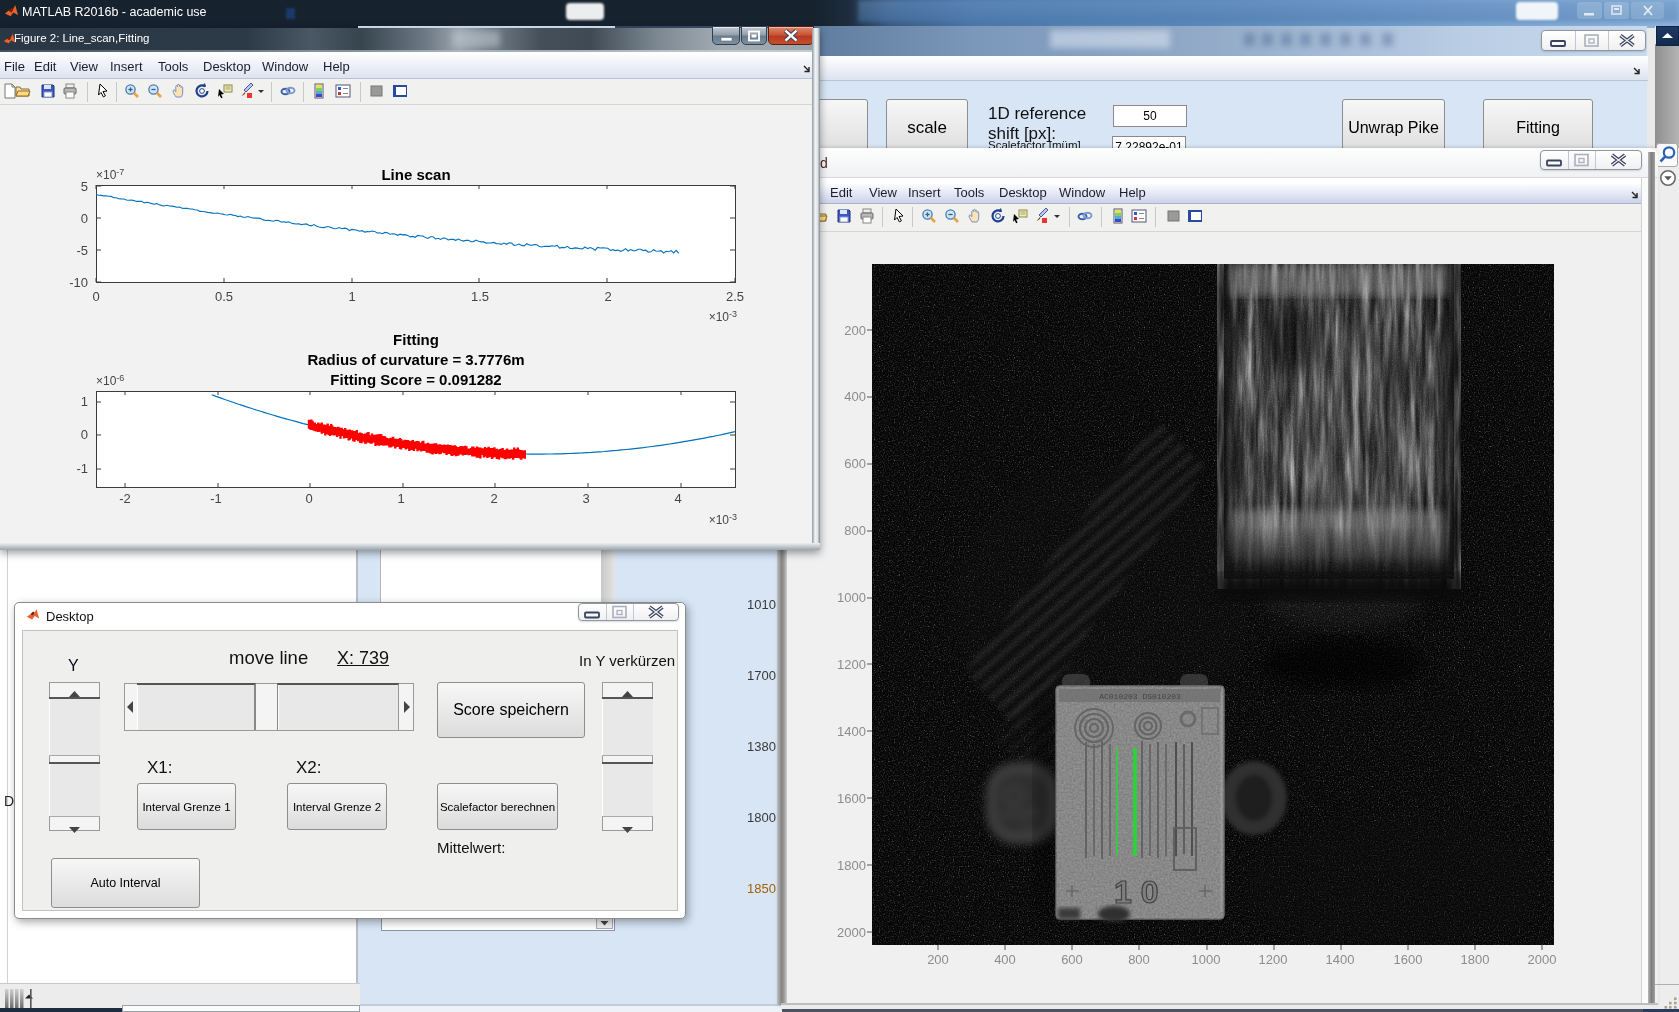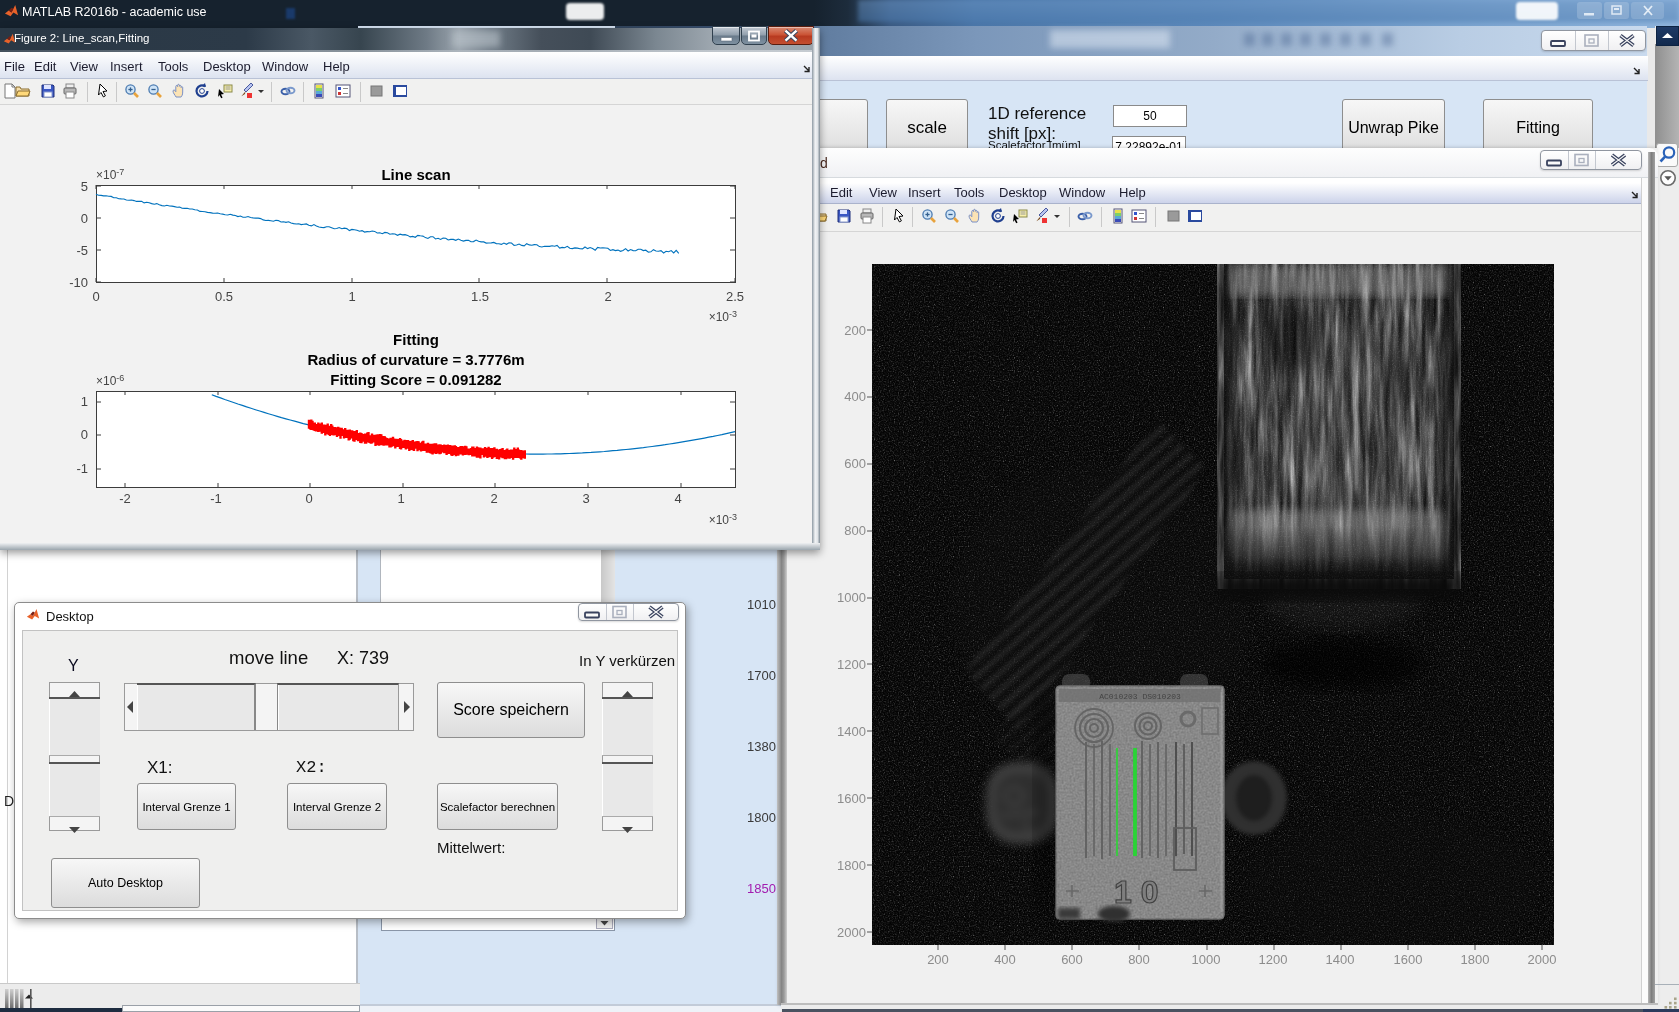--- a/index.html
+++ b/index.html
@@ -84,21 +84,21 @@
 <div style="position:absolute;left:988px;top:104px;width:130px;height:14px;font-size:17px;color:#111;">1D reference shift [px]:</div>
 <div style="position:absolute;left:1113px;top:105px;width:74px;height:22px;background:#fff;border:1px solid #8a8a8a;font-size:12px;display:flex;align-items:center;justify-content:center;">50</div>
 <div style="position:absolute;left:988px;top:139px;width:120px;height:14px;font-size:11.5px;color:#111;">Scalefactor [müm]</div>
 <div style="position:absolute;left:1112px;top:136px;width:74px;height:22px;background:#fff;border:1px solid #8a8a8a;font-size:12px;display:flex;align-items:center;justify-content:center;">7.22892e-01</div>
 <div style="position:absolute;left:1342px;top:99px;width:103px;height:58px;background:linear-gradient(#f7f7f7,#dcdcdc);border:1px solid #8e8e8e;border-radius:3px;color:#000;display:flex;align-items:center;justify-content:center;font-size:16px;">Unwrap Pike</div>
 <div style="position:absolute;left:1483px;top:99px;width:110px;height:58px;background:linear-gradient(#f7f7f7,#dcdcdc);border:1px solid #8e8e8e;border-radius:3px;color:#000;display:flex;align-items:center;justify-content:center;font-size:16px;">Fitting</div>
 <div style="position:absolute;left:716px;top:597px;width:60px;height:14px;font-size:13px;color:#3a3a3a;text-align:right;">1010</div>
 <div style="position:absolute;left:716px;top:668px;width:60px;height:14px;font-size:13px;color:#3a3a3a;text-align:right;">1700</div>
 <div style="position:absolute;left:716px;top:739px;width:60px;height:14px;font-size:13px;color:#3a3a3a;text-align:right;">1380</div>
 <div style="position:absolute;left:716px;top:810px;width:60px;height:14px;font-size:13px;color:#3a3a3a;text-align:right;">1800</div>
-<div style="position:absolute;left:716px;top:881px;width:60px;height:14px;font-size:13px;color:#a21caf;text-align:right;">1850</div>
+<div style="position:absolute;left:716px;top:881px;width:60px;height:14px;font-size:13px;color:#a16207;text-align:right;">1850</div>
 <div style="position:absolute;left:360px;top:1004px;width:422px;height:2px;background:#c2cbd8;"></div>
 <div style="position:absolute;left:360px;top:1006px;width:422px;height:6px;background:#eef2f8;"></div>
 <div style="position:absolute;left:0px;top:548px;width:358px;height:435px;background:#fff;border-top:1px solid #c4c4c4;border-right:2px solid #b8bec6;"></div>
 <div style="position:absolute;left:7px;top:550px;width:1px;height:433px;background:#d2d2d2;"></div>
 <div style="position:absolute;left:0px;top:983px;width:360px;height:25px;background:#ececec;border-top:1px solid #c9c9c9;"></div>
 <div style="position:absolute;left:0px;top:1008px;width:122px;height:4px;background:#1e2c40;"></div>
 <div style="position:absolute;left:122px;top:1005px;width:238px;height:7px;background:#fbfbfb;border:1px solid #9aa0a8;"></div>
 <div style="position:absolute;left:4px;top:793px;width:14px;height:16px;color:#222;font-size:14px;">D</div>
 <div style="position:absolute;left:380px;top:548px;width:222px;height:370px;background:#fff;border-top:1px solid #c4c4c4;border-left:1px solid #b0b6be;"></div>
 <div style="position:absolute;left:601px;top:548px;width:14px;height:370px;background:linear-gradient(90deg,#c8c8c8,#e4e4e4);"></div>
@@ -619,21 +619,21 @@
     </svg></div>
 <div style="position:absolute;left:633px;top:603px;width:46px;height:18px;"><svg width="46" height="18">
       <g transform="translate(23.0,9.0)">
         <path d="M-6.5 -5L6.5 5M6.5 -5L-6.5 5" stroke="#39425e" stroke-width="3.6"></path>
         <path d="M-6.5 -5L6.5 5M6.5 -5L-6.5 5" stroke="#f8f8f8" stroke-width="1.1"></path>
       </g>
     </svg></div>
 <div style="position:absolute;left:22px;top:630px;width:656px;height:281px;background:#efefee;border:1px solid #c2c2c2;"></div>
 <div style="position:absolute;left:68px;top:657px;width:30px;height:20px;font-size:16px;color:#0a0a1e;">Y</div>
 <div style="position:absolute;left:229px;top:647px;width:120px;height:24px;font-size:18.5px;color:#111;font-weight:500;">move line</div>
-<div style="position:absolute;left:337px;top:648px;width:90px;height:22px;font-size:18px;color:#111;">X: 739</div>
+<div style="position:absolute;left:337px;top:648px;width:90px;height:22px;font-size:18px;color:#111;text-decoration:underline;">X: 739</div>
 <div style="position:absolute;left:579px;top:652px;width:110px;height:20px;font-size:15px;color:#111;">In Y verkürzen</div>
 <div style="position:absolute;left:49px;top:682px;width:51px;height:149px;background:#f4f4f4;border:1px solid #9a9a9a;"></div>
 <div style="position:absolute;left:52px;top:684px;width:45px;height:8px;"><svg width="45" height="8">
       <path d="M17 7l5.5-6 5.5 6z" fill="#444"></path>
     </svg></div>
 <div style="position:absolute;left:49px;top:697px;width:51px;height:59px;background:#e8e8e8;border-top:2px solid #555;border-bottom:1px solid #aaa;box-shadow:inset 1px 0 0 #fff;"></div>
 <div style="position:absolute;left:49px;top:762px;width:51px;height:55px;background:#e8e8e8;border-top:2px solid #555;border-bottom:1px solid #aaa;box-shadow:inset 1px 0 0 #fff;"></div>
 <div style="position:absolute;left:52px;top:820px;width:45px;height:8px;"><svg width="45" height="8">
       <path d="M17 1l5.5 6 5.5-6z" fill="#444"></path>
     </svg></div>
@@ -650,20 +650,20 @@
 <div style="position:absolute;left:124px;top:698px;width:13px;height:18px;"><svg width="13" height="18">
       <path d="M9 3l-6 6 6 6z" fill="#444"></path>
     </svg></div>
 <div style="position:absolute;left:137px;top:683px;width:119px;height:47px;background:#e8e8e8;border-top:2px solid #555;border-right:2px solid #888;box-shadow:inset 1px 0 0 #fff;"></div>
 <div style="position:absolute;left:277px;top:683px;width:122px;height:47px;background:#e8e8e8;border-top:2px solid #555;border-left:1px solid #888;border-right:1px solid #999;box-shadow:inset 1px 0 0 #fff;"></div>
 <div style="position:absolute;left:400px;top:698px;width:13px;height:18px;"><svg width="13" height="18">
       <path d="M4 3l6 6-6 6z" fill="#444"></path>
     </svg></div>
 <div style="position:absolute;left:437px;top:682px;width:148px;height:56px;background:linear-gradient(#f7f7f7,#dcdcdc);border:1px solid #8e8e8e;border-radius:3px;color:#000;display:flex;align-items:center;justify-content:center;font-size:16px;">Score speichern</div>
 <div style="position:absolute;left:147px;top:758px;width:50px;height:20px;font-size:17px;color:#111;">X1:</div>
-<div style="position:absolute;left:296px;top:758px;width:50px;height:20px;font-size:17px;color:#111;font-family:Liberation Mono, monospace;">X2:</div>
+<div style="position:absolute;left:296px;top:758px;width:50px;height:20px;font-size:17px;color:#111;">X2:</div>
 <div style="position:absolute;left:137px;top:783px;width:99px;height:47px;background:linear-gradient(#f7f7f7,#dcdcdc);border:1px solid #8e8e8e;border-radius:3px;color:#000;display:flex;align-items:center;justify-content:center;font-size:11.5px;">Interval Grenze 1</div>
 <div style="position:absolute;left:287px;top:783px;width:100px;height:47px;background:linear-gradient(#f7f7f7,#dcdcdc);border:1px solid #8e8e8e;border-radius:3px;color:#000;display:flex;align-items:center;justify-content:center;font-size:11.5px;">Interval Grenze 2</div>
 <div style="position:absolute;left:437px;top:783px;width:121px;height:47px;background:linear-gradient(#f7f7f7,#dcdcdc);border:1px solid #8e8e8e;border-radius:3px;color:#000;display:flex;align-items:center;justify-content:center;font-size:11.5px;">Scalefactor berechnen</div>
 <div style="position:absolute;left:437px;top:839px;width:120px;height:18px;font-size:15px;color:#111;">Mittelwert:</div>
-<div style="position:absolute;left:51px;top:858px;width:149px;height:50px;background:linear-gradient(#f7f7f7,#dcdcdc);border:1px solid #8e8e8e;border-radius:3px;color:#000;display:flex;align-items:center;justify-content:center;font-size:12.5px;">Auto Desktop</div>
+<div style="position:absolute;left:51px;top:858px;width:149px;height:50px;background:linear-gradient(#f7f7f7,#dcdcdc);border:1px solid #8e8e8e;border-radius:3px;color:#000;display:flex;align-items:center;justify-content:center;font-size:12.5px;">Auto Interval</div>
 <div style="position:absolute;left:782px;top:1009px;width:861px;height:3px;background:#4a5260;"></div>
 <div style="position:absolute;left:1643px;top:1009px;width:36px;height:3px;background:#2b3a5c;"></div>
 <div style="position:absolute;left:1655px;top:984px;width:24px;height:1px;background:#a8b0b8;"></div>
 </body></html>

